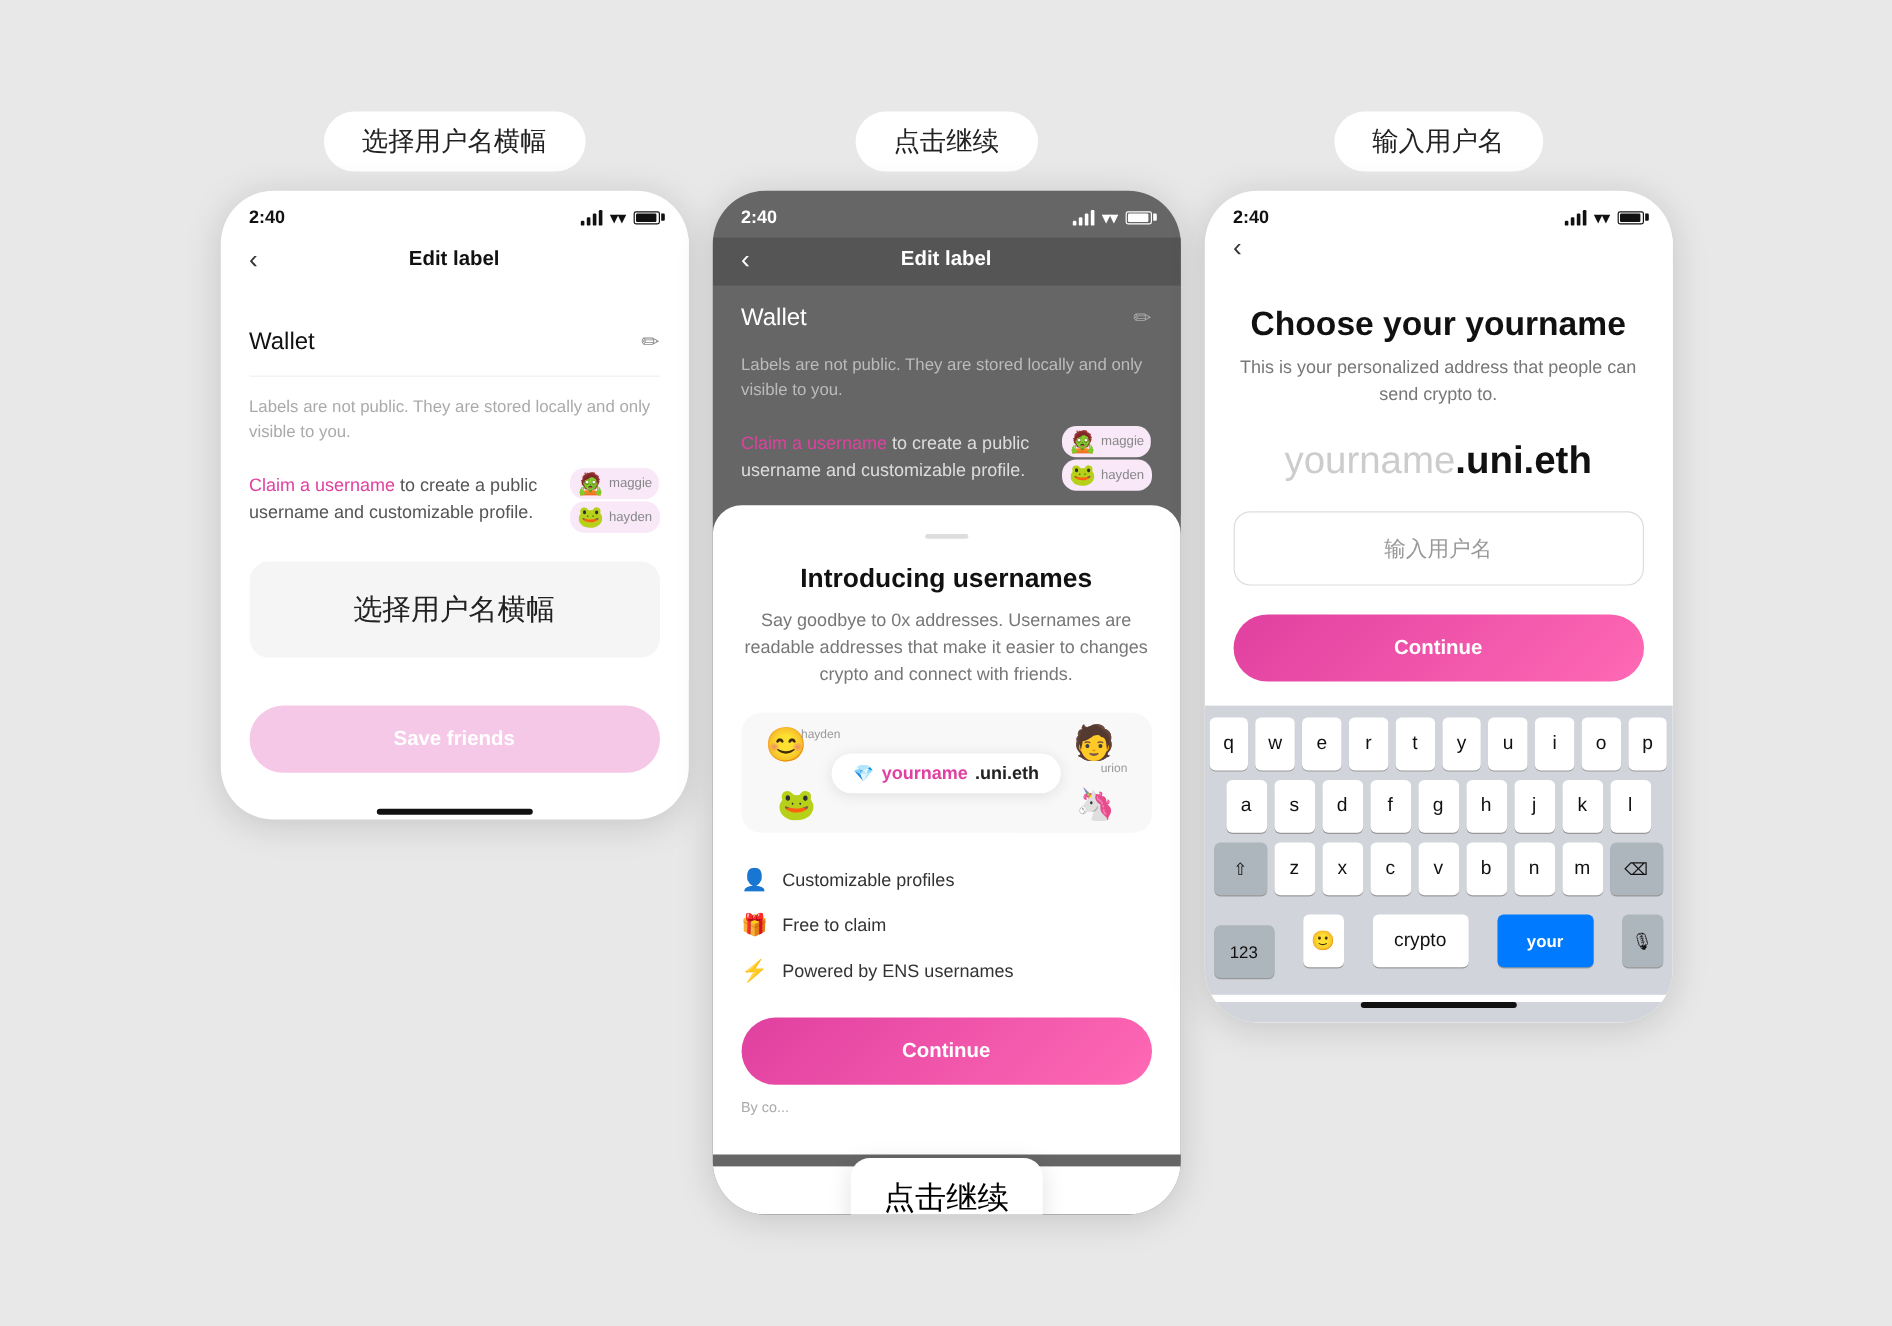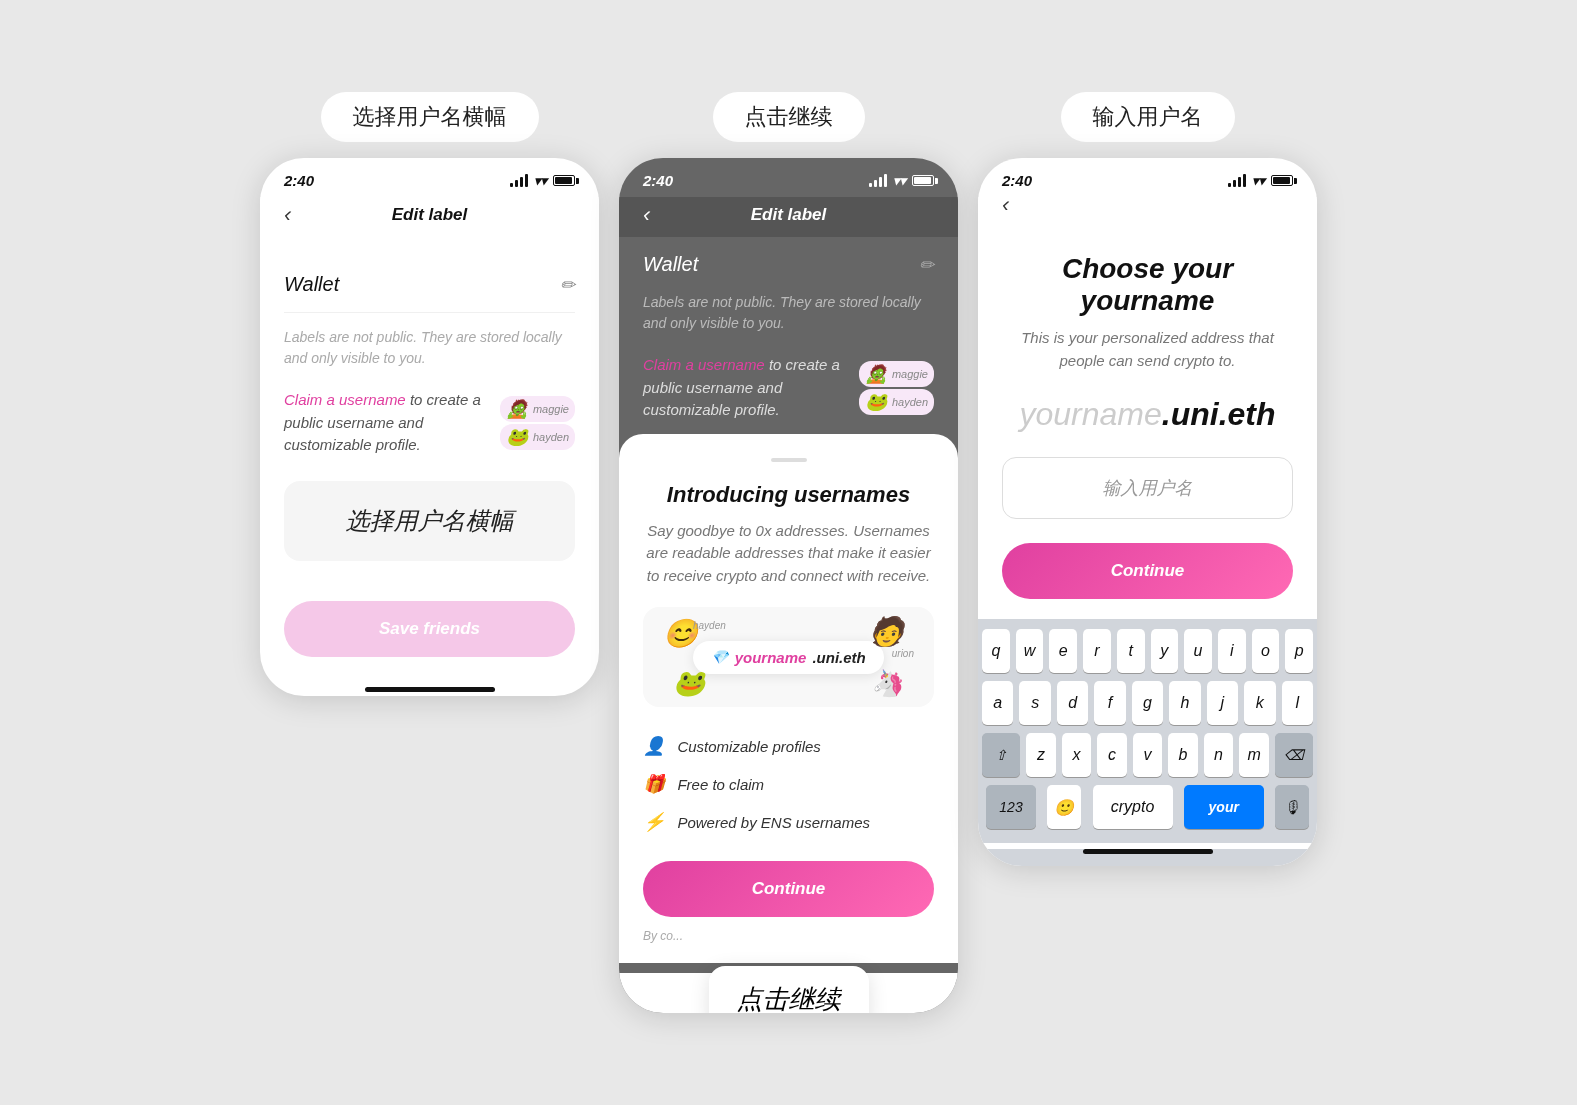--- a/index.html
+++ b/index.html
@@ -28,27 +28,26 @@
     .screen-title-badge {
       background: white;
       border-radius: 50px;
       padding: 10px 32px;
       font-size: 22px;
       color: #222;
       font-weight: 400;
       white-space: nowrap;
     }
     .phone-frame {
-      width: 339px;
+      width: 390px;
       background: white;
       border-radius: 44px;
       overflow: hidden;
       box-shadow: 0 4px 30px rgba(0,0,0,0.15);
       position: relative;
-      font-style: italic;
     }
     .status-bar {
       display: flex;
       justify-content: space-between;
       align-items: center;
       padding: 14px 24px 8px;
       font-size: 15px;
       font-weight: 600;
     }
     .status-bar.dark {
@@ -203,21 +202,21 @@
       line-height: 1.5;
       flex: 1;
     }
     .screen2-claim-link {
       color: #e040a0;
       font-weight: 500;
     }
     .modal-sheet {
       background: white;
       border-radius: 24px 24px 0 0;
-      padding: 24px 24px 20px;
+      padding: 24px 24px 32px;
       margin-top: -8px;
     }
     .modal-handle {
       width: 36px;
       height: 4px;
       background: #ddd;
       border-radius: 2px;
       margin: 0 auto 20px;
     }
     .modal-title {
@@ -377,21 +376,21 @@
       font-size: 16px;
       font-weight: 400;
       color: #111;
       box-shadow: 0 1px 0 #999;
       cursor: pointer;
     }
     .key.dark-key {
       background: #adb5bd;
       font-size: 14px;
     }
-    .key.wide { width: 50px; }
+    .key.wide { width: 50px; margin-top: 17px; }
     .key.xwide { width: 80px; }
     .key.blue-key {
       background: #007aff;
       color: white;
       font-size: 14px;
       font-weight: 600;
       width: 80px;
     }
     .key.shift-key {
       background: #adb5bd;
@@ -554,21 +553,21 @@
               <span class="avatar-emoji">🐸</span>
               <span>hayden</span>
             </div>
           </div>
         </div>
       </div>
 
       <div class="modal-sheet">
         <div class="modal-handle"></div>
         <div class="modal-title">Introducing usernames</div>
-        <div class="modal-desc">Say goodbye to 0x addresses. Usernames are readable addresses that make it easier to receive crypto and connect with receive.</div>
+        <div class="modal-desc">Say goodbye to 0x addresses. Usernames are readable addresses that make it easier to changes crypto and connect with friends.</div>
 
         <div class="username-visual">
           <span class="floating-avatar fa-tl" style="font-size:28px;">😊</span>
           <div style="position:absolute; top:8px; left:50px;">
             <span style="font-size:10px; color:#999;">hayden</span>
           </div>
           <span class="floating-avatar fa-tr" style="font-size:28px; right:30px; top:8px;">🧑</span>
           <div style="position:absolute; top:36px; right:20px;">
             <span style="font-size:10px; color:#999;">urion</span>
           </div>

